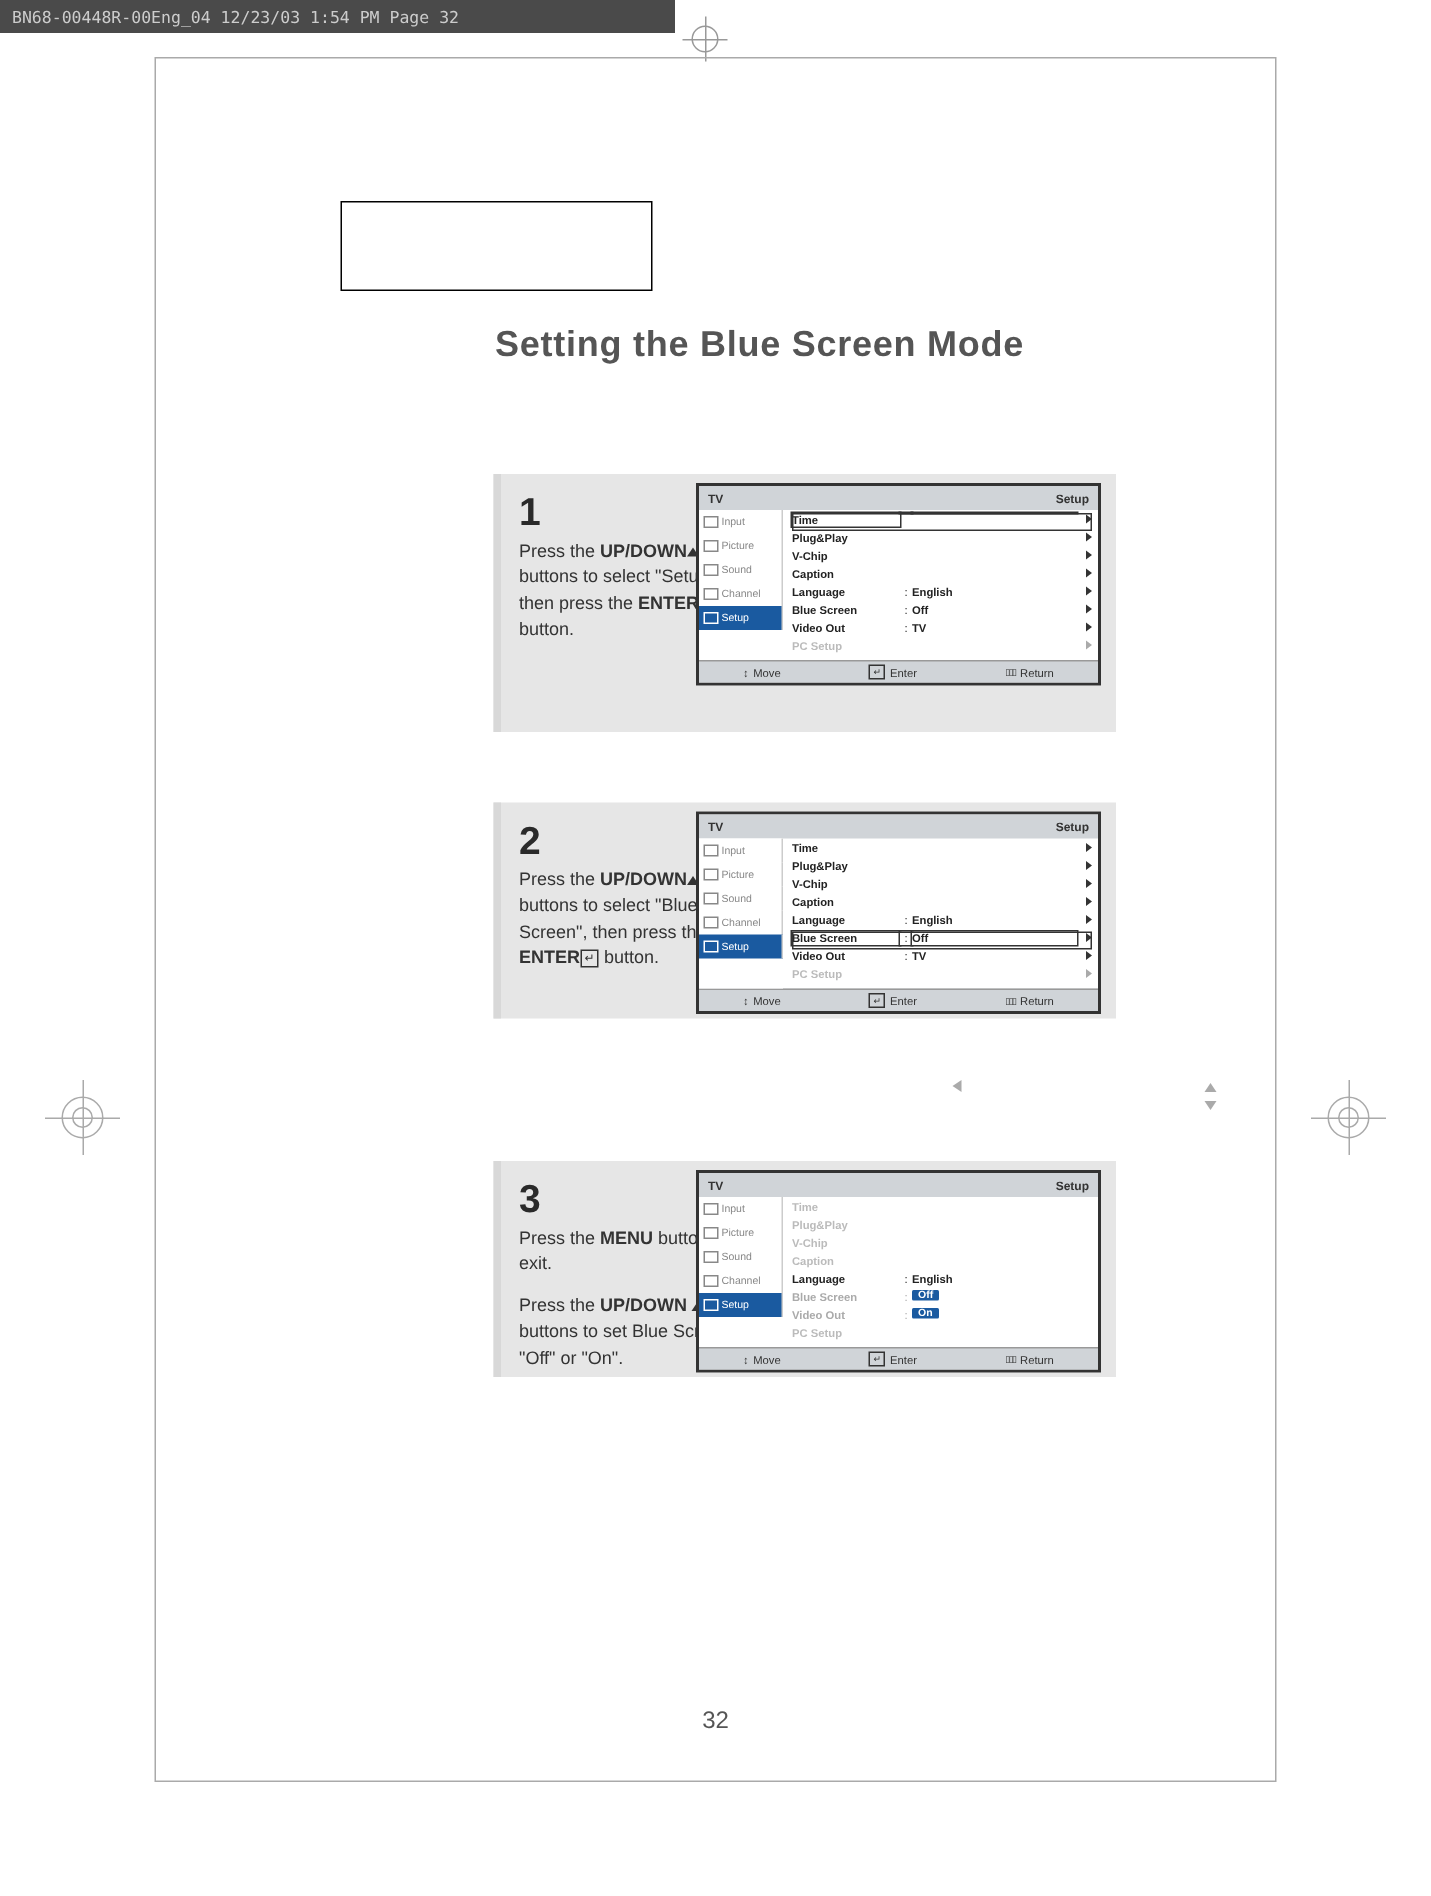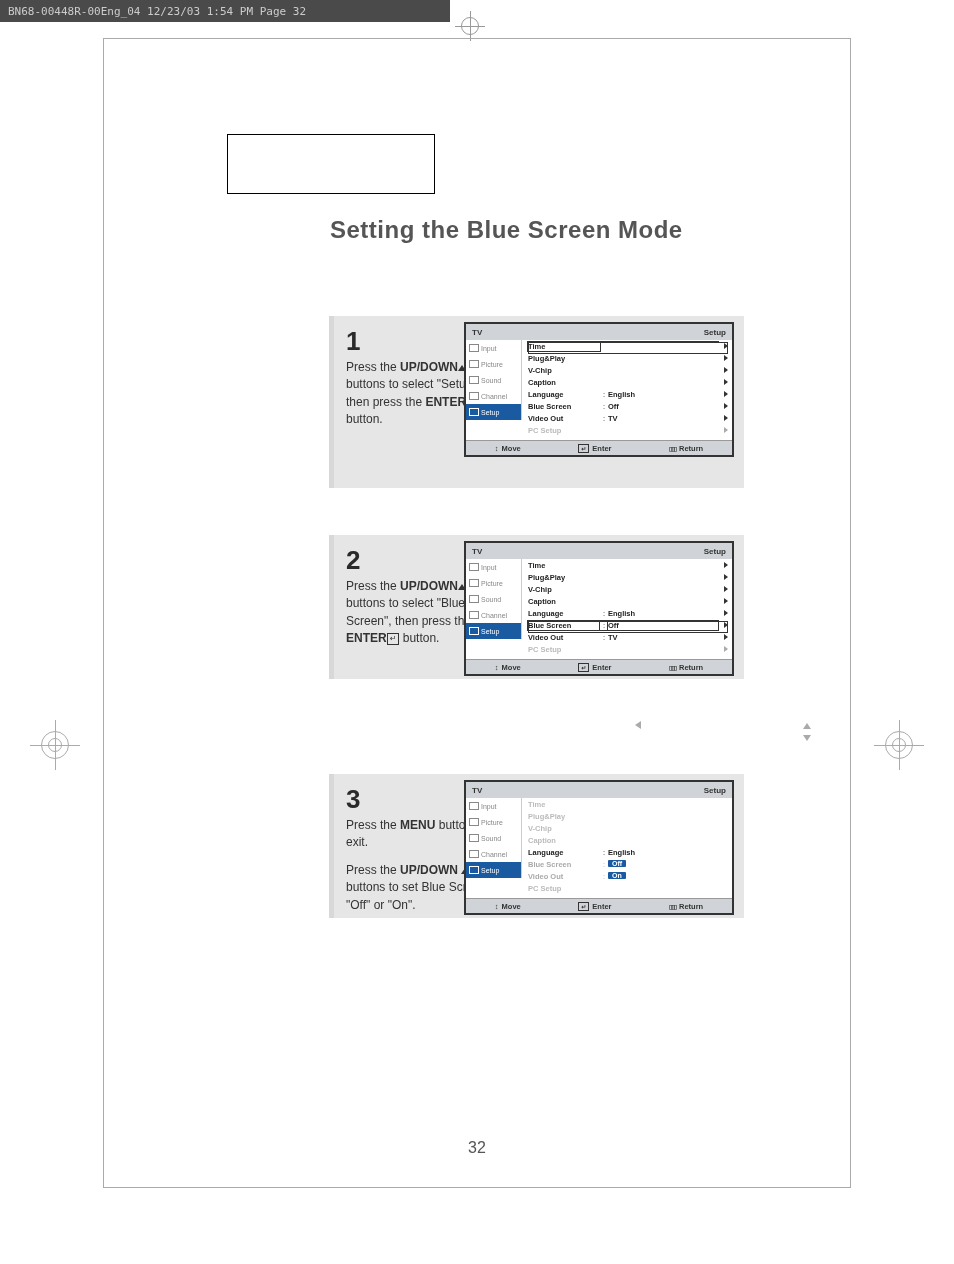--- a/index.html
+++ b/index.html
@@ -234,21 +234,21 @@
     flex: 0 0 auto;
     font-size: 7px;
   }
   .osd-foot {
     display: flex;
     background: #d0d4d8;
     height: 15px;
     align-items: center;
     justify-content: space-around;
     font-size: 7.5px;
-    font-weight: bold;
+    font-weight: normal;
     color: #333;
     border-top: 1px solid #999;
   }
   .osd-foot span { display: flex; align-items: center; gap: 3px;}
   .tri-ud::before { content: "\2195"; }
   .enter-ic::before { content: "\21B5"; display:inline-block; border:1px solid #333; padding:0 2px; font-size:6px;}
   .ret-ic::before { content: "\25AF\25AF\25AF"; font-size:6px; letter-spacing:-1px;}
 
   .right-markers {
     position: absolute;

